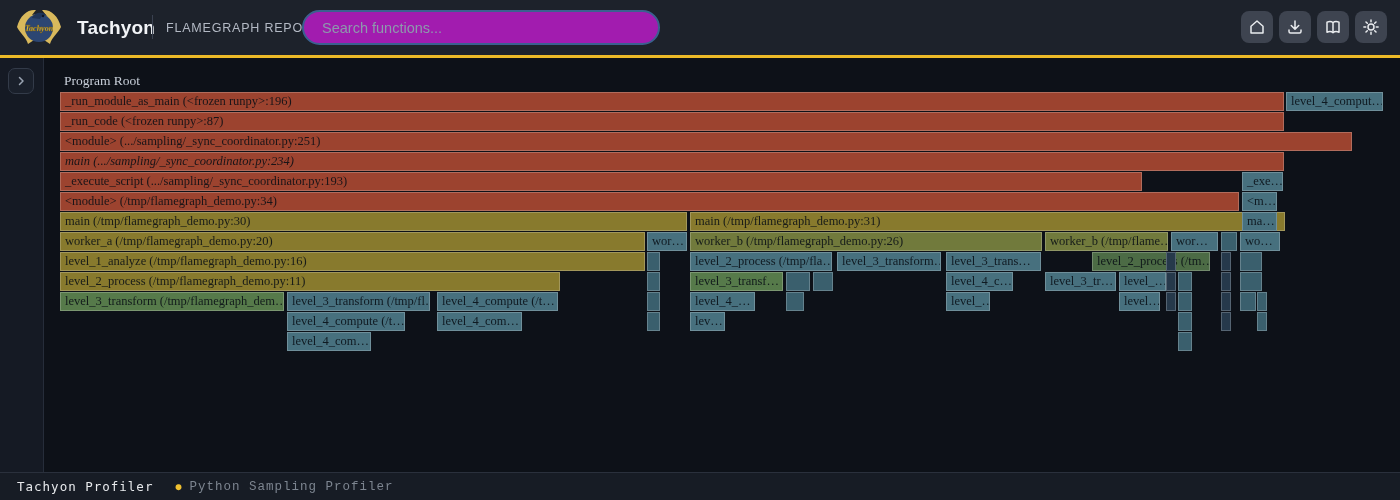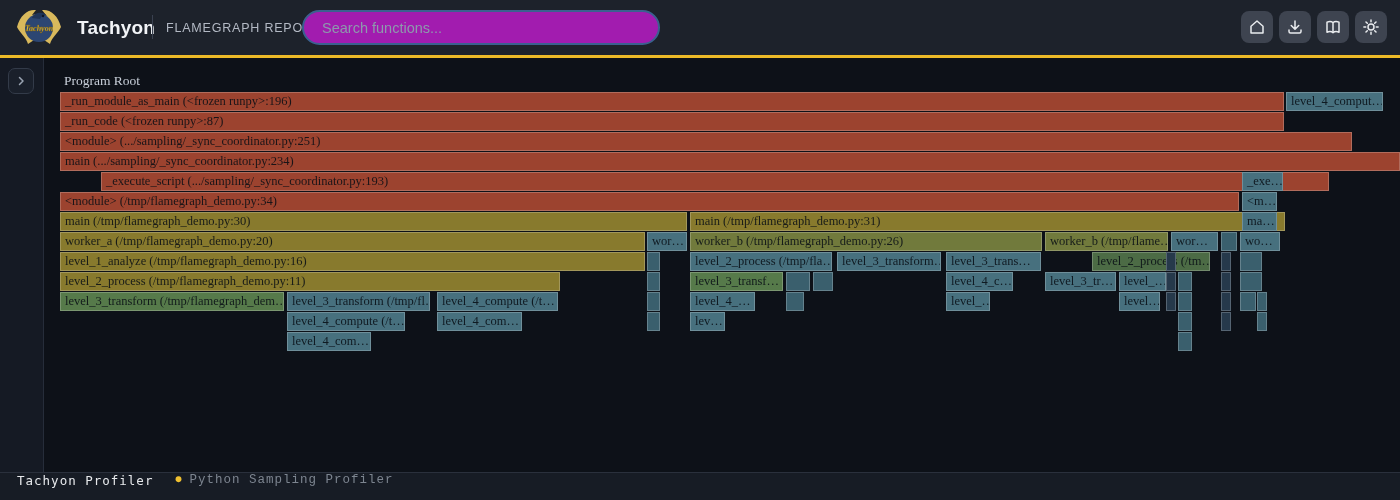--- a/index.html
+++ b/index.html
@@ -39,39 +39,39 @@
   .root-label { position:absolute; left:64px; top:73px; color:#c7ced8;
                 font-family:"Liberation Serif", serif; font-size:13.5px; }
   .bar { position:absolute; height:19px; border:1px solid rgba(255,255,255,0.22);
          font-family:"Liberation Serif", serif; font-size:12.5px; line-height:16px;
          color:rgba(8,14,20,0.88); padding:0 4px; white-space:nowrap; overflow:hidden;
          cursor:pointer; }
 
   
   .footer { position:absolute; left:0; bottom:0; width:1400px; height:28px;
             background:#171c25; border-top:1px solid #2a303c; display:flex;
-            padding-left:17px;
+            align-items:center; padding-left:17px;
             font-family:"DejaVu Sans Mono", monospace; font-size:12.5px; }
   .footer .app-name { color:#e7e9ec; letter-spacing:1px; }
   .footer .dot { color:#f0c030; margin:0 8px 0 22px; font-size:10px; }
   .footer .subtitle { color:#7d8590; letter-spacing:1px;font-family:Liberation Mono, monospace; }
 </style>
 </head>
 <body>
 
 <div class="stage">
 
   <div class="flame" id="flame">
     <div class="root-label">Program Root</div>
   <div class="bar" style="left: 60px; top: 92px; width: 1224px; height: 19px; background: rgb(156, 67, 47);">_run_module_as_main (&lt;frozen runpy&gt;:196)</div>
       <div class="bar" style="left: 1286px; top: 92px; width: 97px; height: 19px; background: rgb(71, 112, 126);">level_4_comput…</div>
       <div class="bar" style="left: 60px; top: 112px; width: 1224px; height: 19px; background: rgb(156, 67, 47);">_run_code (&lt;frozen runpy&gt;:87)</div>
       <div class="bar" style="left: 60px; top: 132px; width: 1292px; height: 19px; background: rgb(156, 67, 47);">&lt;module&gt; (.../sampling/_sync_coordinator.py:251)</div>
-      <div class="bar" style="left: 60px; top: 152px; width: 1340px; height: 19px; background: rgb(156, 67, 47);">main (.../sampling/_sync_coordinator.py:234)</div>
-      <div class="bar" style="left: 60px; top: 172px; width: 1228px; height: 19px; background: rgb(156, 67, 47); margin-left: 41px;">_execute_script (.../sampling/_sync_coordinator.py:193)</div>
+      <div class="bar" style="left: 60px; top: 152px; width: 1224px; height: 19px; background: rgb(156, 67, 47); font-style: italic;">main (.../sampling/_sync_coordinator.py:234)</div>
+      <div class="bar" style="left: 60px; top: 172px; width: 1082px; height: 19px; background: rgb(156, 67, 47);">_execute_script (.../sampling/_sync_coordinator.py:193)</div>
       <div class="bar" style="left: 1242px; top: 172px; width: 41px; height: 19px; background: rgb(71, 112, 126);">_exe…</div>
       <div class="bar" style="left: 60px; top: 192px; width: 1179px; height: 19px; background: rgb(156, 67, 47);">&lt;module&gt; (/tmp/flamegraph_demo.py:34)</div>
       <div class="bar" style="left: 1242px; top: 192px; width: 35px; height: 19px; background: rgb(71, 112, 126);">&lt;m…</div>
       <div class="bar" style="left: 60px; top: 212px; width: 627px; height: 19px; background: rgb(136, 122, 45);">main (/tmp/flamegraph_demo.py:30)</div>
       <div class="bar" style="left: 690px; top: 212px; width: 595px; height: 19px; background: rgb(136, 122, 45);">main (/tmp/flamegraph_demo.py:31)</div>
       <div class="bar" style="left: 1242px; top: 212px; width: 35px; height: 19px; background: rgb(71, 112, 126);">ma…</div>
       <div class="bar" style="left: 60px; top: 232px; width: 585px; height: 19px; background: rgb(136, 122, 45);">worker_a (/tmp/flamegraph_demo.py:20)</div>
       <div class="bar" style="left: 647px; top: 232px; width: 40px; height: 19px; background: rgb(71, 112, 126);">wor…</div>
       <div class="bar" style="left: 690px; top: 232px; width: 352px; height: 19px; background: rgb(113, 122, 60);">worker_b (/tmp/flamegraph_demo.py:26)</div>
       <div class="bar" style="left: 1045px; top: 232px; width: 123px; height: 19px; background: rgb(113, 122, 60);">worker_b (/tmp/flame…</div>

